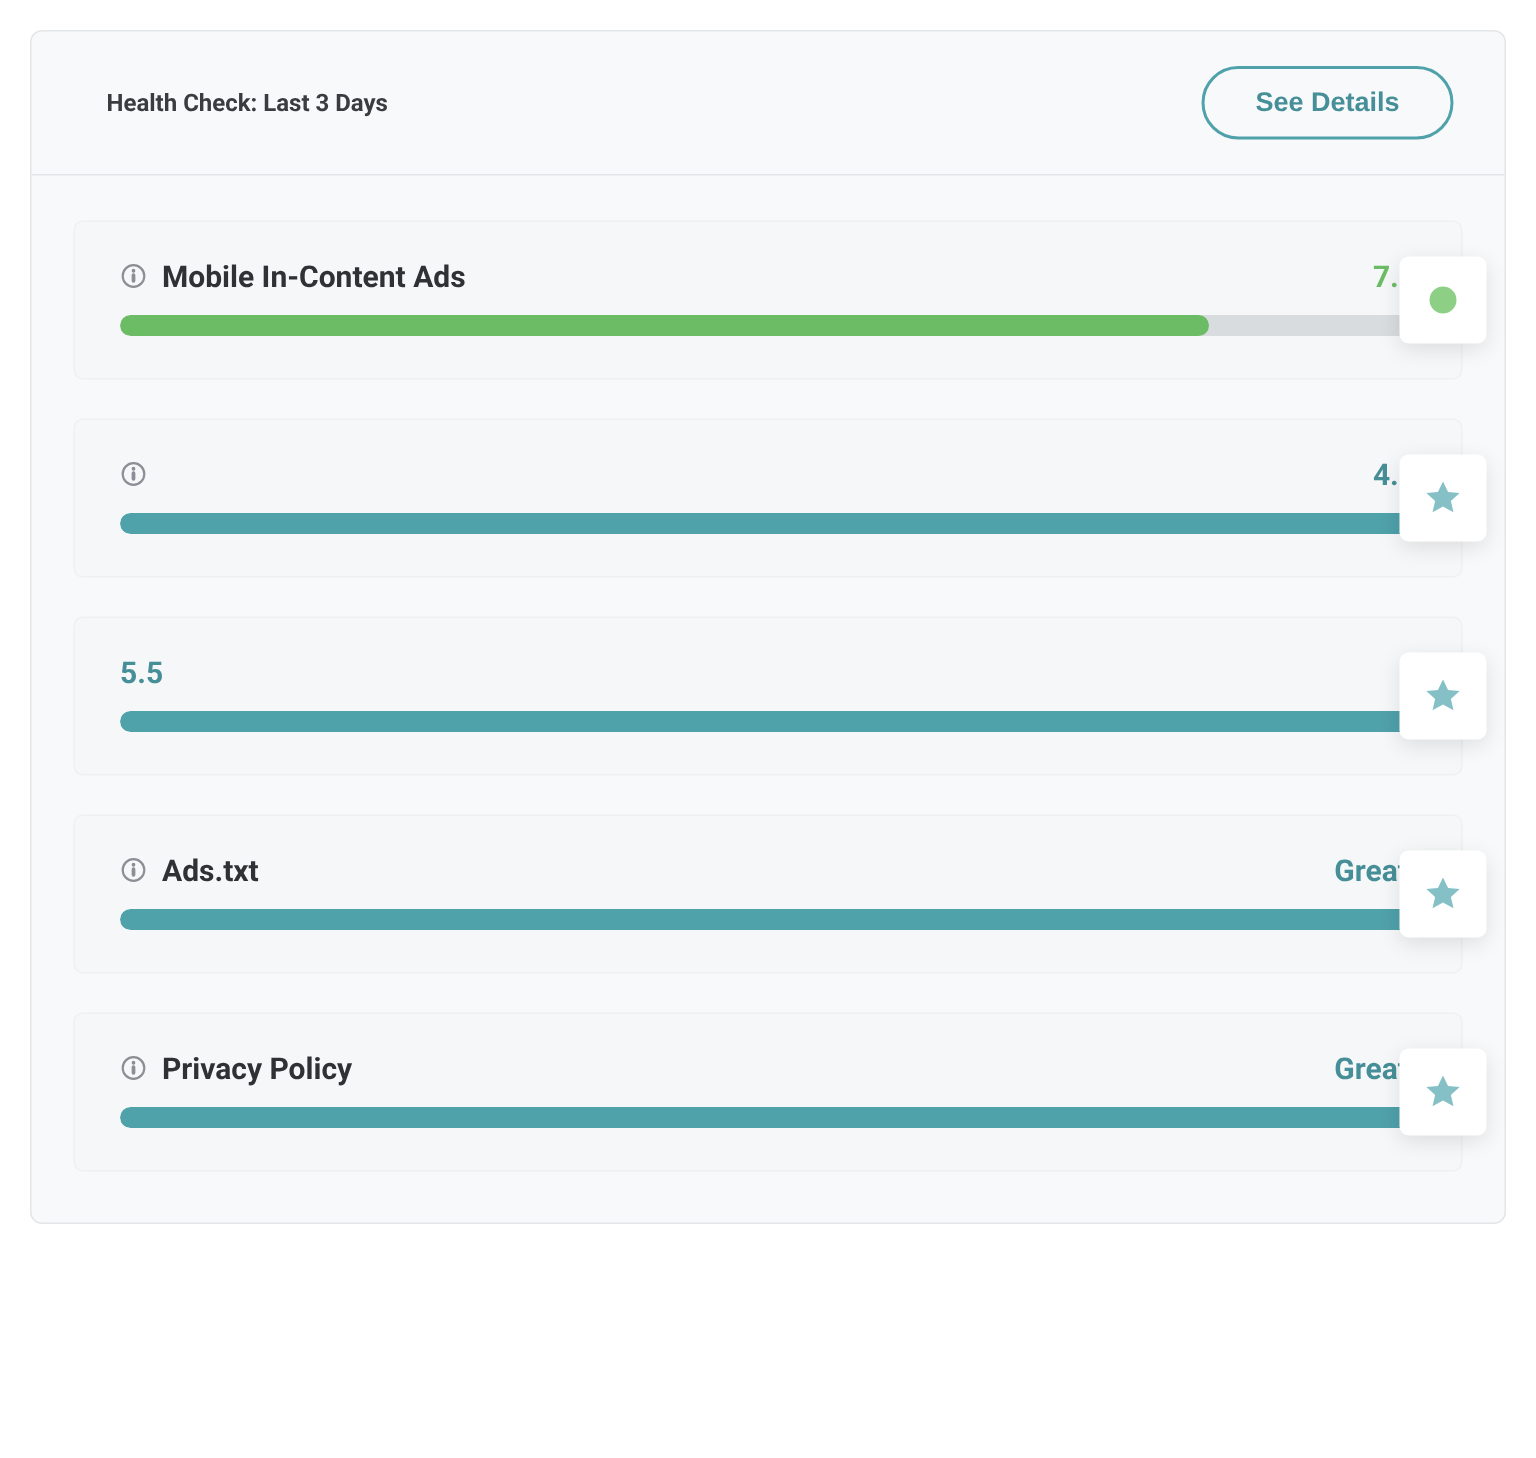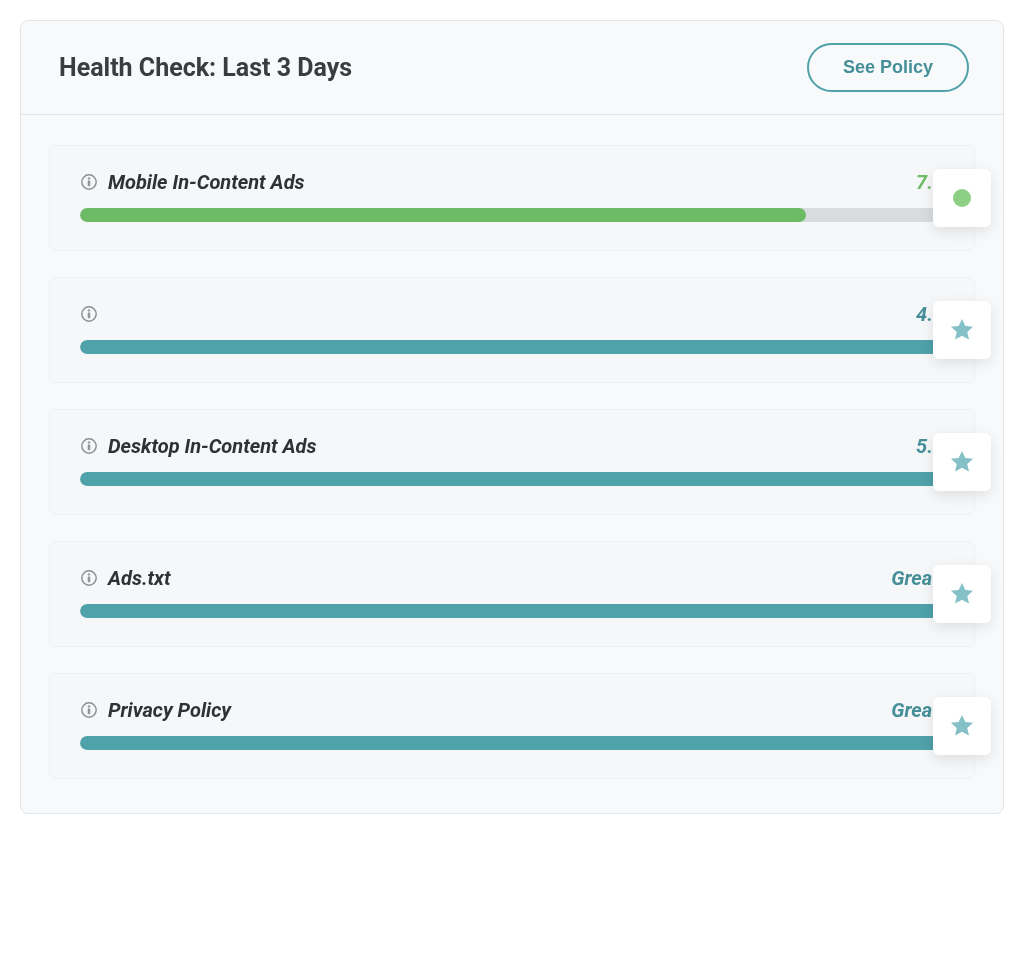--- a/index.html
+++ b/index.html
@@ -33,24 +33,24 @@
     overflow: visible;
   }
   .panel-header {
     display: flex;
     align-items: center;
     justify-content: space-between;
     padding: 22px 34px 22px 34px;
     border-bottom: 1px solid var(--divider);
   }
   .panel-title {
-    font-size: 25px;
+    font-size: 16px;
     font-weight: 700;
     color: #3a3c3f;
-    margin: 4px;
+    margin: 16px;
   }
   .details-btn {
     border: 2px solid var(--teal);
     color: var(--teal-strong);
     background: transparent;
     border-radius: 999px;
     padding: 12px 34px;
     font-size: 18px;
     font-weight: 700;
     cursor: pointer;
@@ -61,21 +61,20 @@
   .row-wrap {
     position: relative;
     margin-bottom: 26px;
   }
   .row-wrap:last-child { margin-bottom: 0; }
   .row-card {
     background: var(--card-bg);
     border-radius: 6px;
     padding: 24px 30px 28px 30px;
     border: 1px solid #eef0f2;
-    font-style: italic;
   }
   .row-top {
     display: flex;
     align-items: center;
     justify-content: space-between;
     margin-bottom: 14px;
   }
   .row-left {
     display: flex;
     align-items: center;
@@ -138,21 +137,21 @@
     height: 28px;
   }
   .status-star path { fill: var(--teal-light); }
 </style>
 </head>
 <body>
 
 <div class="panel">
   <div class="panel-header">
     <h1 class="panel-title">Health Check: Last 3 Days</h1>
-    <button class="details-btn">See Policy</button>
+    <button class="details-btn">See Details</button>
   </div>
   <div class="panel-body" id="rows-host">
       <div class="row-wrap">
         <div class="row-card">
           <div class="row-top">
             <div class="row-left">
 <svg class="info-icon" viewBox="0 0 20 20">
   <circle cx="10" cy="10" r="8"></circle>
   <rect x="9.1" y="5.2" width="1.8" height="1.8" rx="0.9"></rect>
   <rect x="9.1" y="8.5" width="1.8" height="6" rx="0.9"></rect>
@@ -187,28 +186,20 @@
         </div>
         <div class="status-badge">
 <svg class="status-star" viewBox="0 0 24 24">
   <path d="M12 2.5l2.9 6.1 6.6.6-5 4.5 1.5 6.5L12 16.9 6 20.2l1.5-6.5-5-4.5 6.6-.6z"></path>
 </svg>
         </div>
       </div>
       <div class="row-wrap">
         <div class="row-card">
           <div class="row-top">
-            <div class="row-left">
-<svg class="info-icon" viewBox="0 0 20 20">
-  <circle cx="10" cy="10" r="8"></circle>
-  <rect x="9.1" y="5.2" width="1.8" height="1.8" rx="0.9"></rect>
-  <rect x="9.1" y="8.5" width="1.8" height="6" rx="0.9"></rect>
-</svg>
-              <span class="row-label">Desktop In-Content Ads</span>
-            </div>
             <span class="row-score score-teal">5.5</span>
           </div>
           <div class="bar-track">
             <div class="bar-fill fill-teal" style="width: 100%;"></div>
           </div>
         </div>
         <div class="status-badge">
 <svg class="status-star" viewBox="0 0 24 24">
   <path d="M12 2.5l2.9 6.1 6.6.6-5 4.5 1.5 6.5L12 16.9 6 20.2l1.5-6.5-5-4.5 6.6-.6z"></path>
 </svg>

